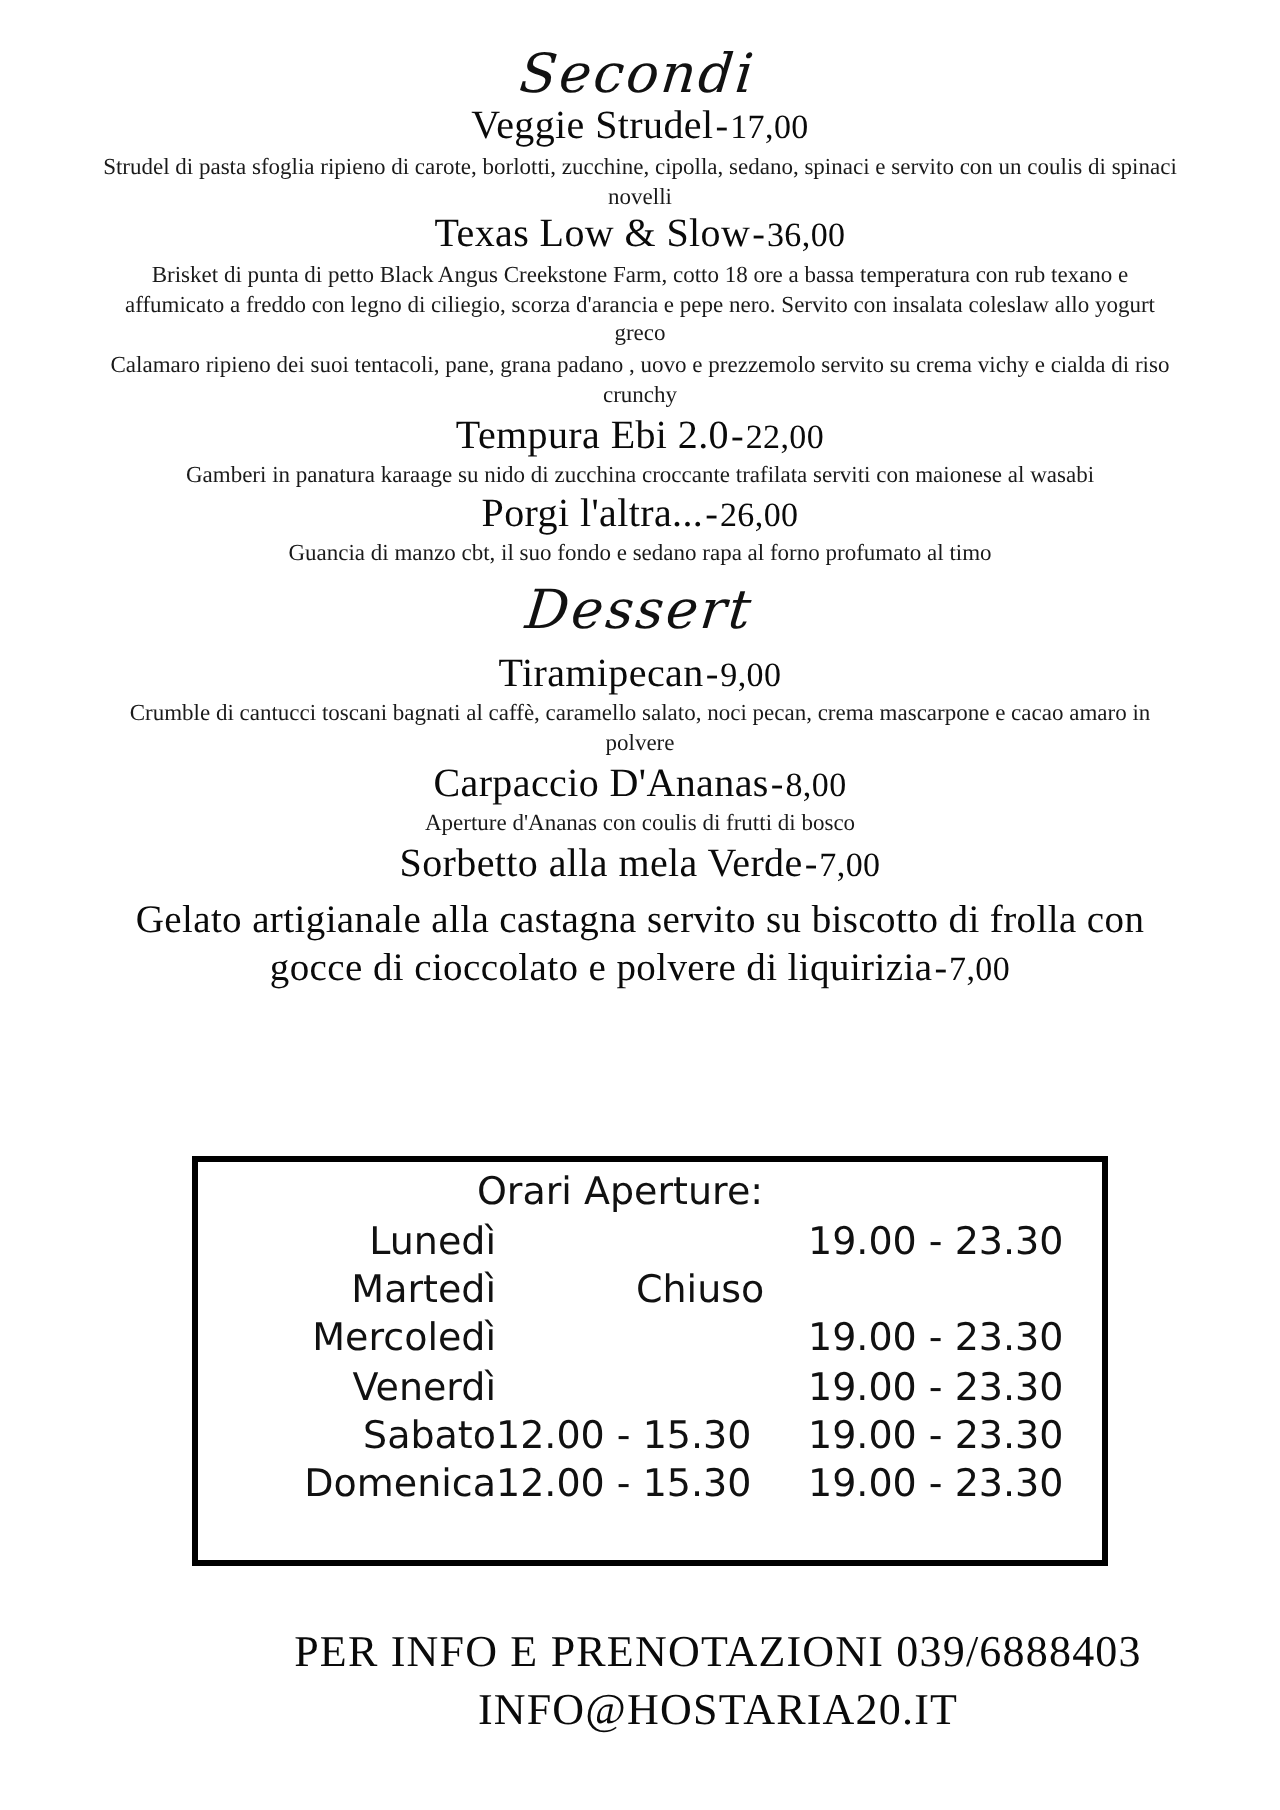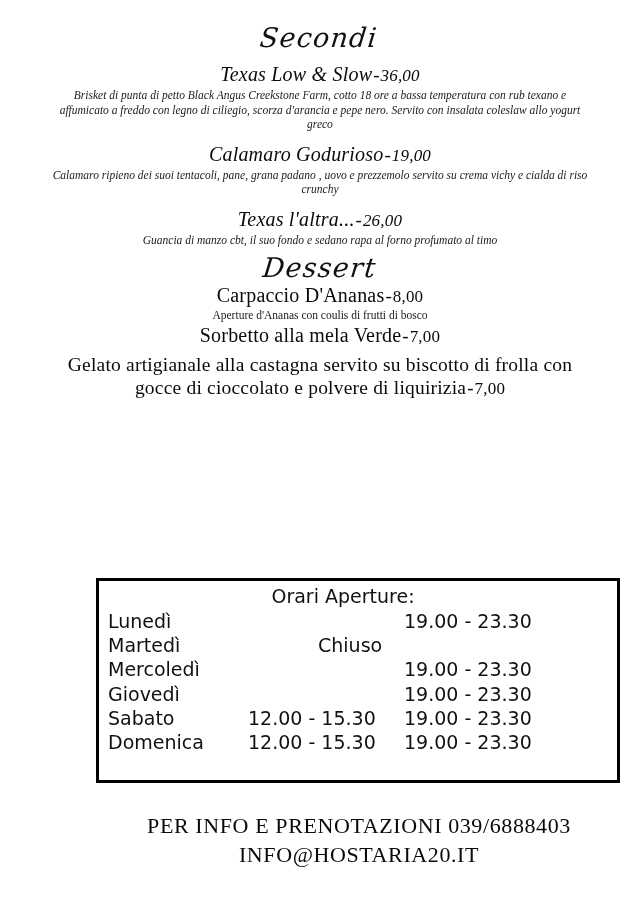--- a/index.html
+++ b/index.html
@@ -76,22 +76,20 @@
   .dish-desc {
     font-family: "Liberation Serif", "DejaVu Serif", serif;
     font-size: 11.5px;
     line-height: 1.28;
     color: #1a1a1a;
     margin: 1px auto 0 auto;
     max-width: 540px;
     text-align: center;
   }
   .dish.gap-top {
-    margin-top: 11px;
-    font-style: italic;
   }
   .dish.gap-top-sm {
     margin-top: 5px;
   }
   .dish.gap-top-xs {
     margin-top: 1px;
   }
 
   
   .dish-long .dish-title-row {
@@ -102,21 +100,21 @@
   }
   .dish-long .dish-name {
     font-size: 19.5px;
   }
 
   
   .hours-box {
     position: absolute;
     left: 96px;
     top: 578px;
-    width: 524px;
+    width: 458px;
     height: 205px;
     box-sizing: border-box;
     border: 3px solid #000000;
     background: #ffffff;
     font-family: "DejaVu Sans", "Liberation Sans", sans-serif;
   }
   .hours-title {
     text-align: center;
     font-family: "DejaVu Sans", "Liberation Sans", sans-serif;
     font-size: 19px;
@@ -134,21 +132,21 @@
     font-family: "DejaVu Sans", "Liberation Sans", sans-serif;
     font-size: 19px;
     color: #111111;
     padding: 0;
     line-height: 1.28;
     white-space: nowrap;
   }
   .col-day {
     width: 140px;
     padding-left: 9px !important;
-    text-align: left;
+    text-align: right;
   }
   .col-lunch {
     width: 150px;
     text-align: left;
   }
   .col-dinner {
     text-align: left;
     padding-left: 6px !important;
   }
   .closed-cell {
@@ -173,46 +171,61 @@
     line-height: 1.3;
   }
 </style>
 </head>
 <body>
 
 <div class="menu-page">
 
   <h2 class="section-heading" id="secondi-heading">Secondi</h2>
 
+  <div class="dish">
+    <div class="dish-title-row">
+      <span class="dish-name">Veggie Strudel</span><span class="dish-sep">-</span><span class="dish-price">17,00</span>
+    </div>
+    <div class="dish-desc">Strudel di pasta sfoglia ripieno di carote, borlotti, zucchine, cipolla, sedano, spinaci e servito con un coulis di spinaci novelli</div>
+  </div>
 
   <div class="dish gap-top">
     <div class="dish-title-row">
       <span class="dish-name">Texas Low &amp; Slow</span><span class="dish-sep">-</span><span class="dish-price">36,00</span>
     </div>
     <div class="dish-desc">Brisket di punta di petto Black Angus Creekstone Farm, cotto 18 ore a bassa temperatura con rub texano e affumicato a freddo con legno di ciliegio, scorza d'arancia e pepe nero. Servito con insalata coleslaw allo yogurt greco</div>
   </div>
 
   <div class="dish gap-top">
-    <div class="dish-title-row">
-      <span class="dish-name">Calamaro Godurioso</span><span class="dish-sep">-</span><span class="dish-price">19,00</span>
-    </div>
     <div class="dish-desc">Calamaro ripieno dei suoi tentacoli, pane, grana padano , uovo e prezzemolo servito su crema vichy e cialda di riso crunchy</div>
   </div>
 
+  <div class="dish gap-top-xs">
+    <div class="dish-title-row">
+      <span class="dish-name">Tempura Ebi 2.0</span><span class="dish-sep">-</span><span class="dish-price">22,00</span>
+    </div>
+    <div class="dish-desc">Gamberi in panatura karaage su nido di zucchina croccante trafilata serviti con maionese al wasabi</div>
+  </div>
 
   <div class="dish gap-top">
     <div class="dish-title-row">
-      <span class="dish-name">Texas l'altra...</span><span class="dish-sep">-</span><span class="dish-price">26,00</span>
+      <span class="dish-name">Porgi l'altra...</span><span class="dish-sep">-</span><span class="dish-price">26,00</span>
     </div>
     <div class="dish-desc">Guancia di manzo cbt, il suo fondo e sedano rapa al forno profumato al timo</div>
   </div>
 
   <h2 class="section-heading" id="dessert-heading">Dessert</h2>
 
 
+  <div class="dish gap-top-sm">
+    <div class="dish-title-row">
+      <span class="dish-name">Tiramipecan</span><span class="dish-sep">-</span><span class="dish-price">9,00</span>
+    </div>
+    <div class="dish-desc">Crumble di cantucci toscani bagnati al caffè, caramello salato, noci pecan, crema mascarpone e cacao amaro in polvere</div>
+  </div>
 
   <div class="dish gap-top-xs">
     <div class="dish-title-row">
       <span class="dish-name">Carpaccio D'Ananas</span><span class="dish-sep">-</span><span class="dish-price">8,00</span>
     </div>
     <div class="dish-desc">Aperture d'Ananas con coulis di frutti di bosco</div>
   </div>
 
   <div class="dish gap-top-xs">
     <div class="dish-title-row">
@@ -238,21 +251,21 @@
         <tr>
           <td class="col-day">Martedì</td>
           <td class="col-lunch closed-cell" colspan="2">Chiuso</td>
         </tr>
         <tr>
           <td class="col-day">Mercoledì</td>
           <td class="col-lunch"></td>
           <td class="col-dinner">19.00 - 23.30</td>
         </tr>
         <tr>
-          <td class="col-day">Giovedì</td>
+          <td class="col-day">Venerdì</td>
           <td class="col-lunch"></td>
           <td class="col-dinner">19.00 - 23.30</td>
         </tr>
         <tr>
           <td class="col-day">Sabato</td>
           <td class="col-lunch">12.00 - 15.30</td>
           <td class="col-dinner">19.00 - 23.30</td>
         </tr>
         <tr>
           <td class="col-day">Domenica</td>

